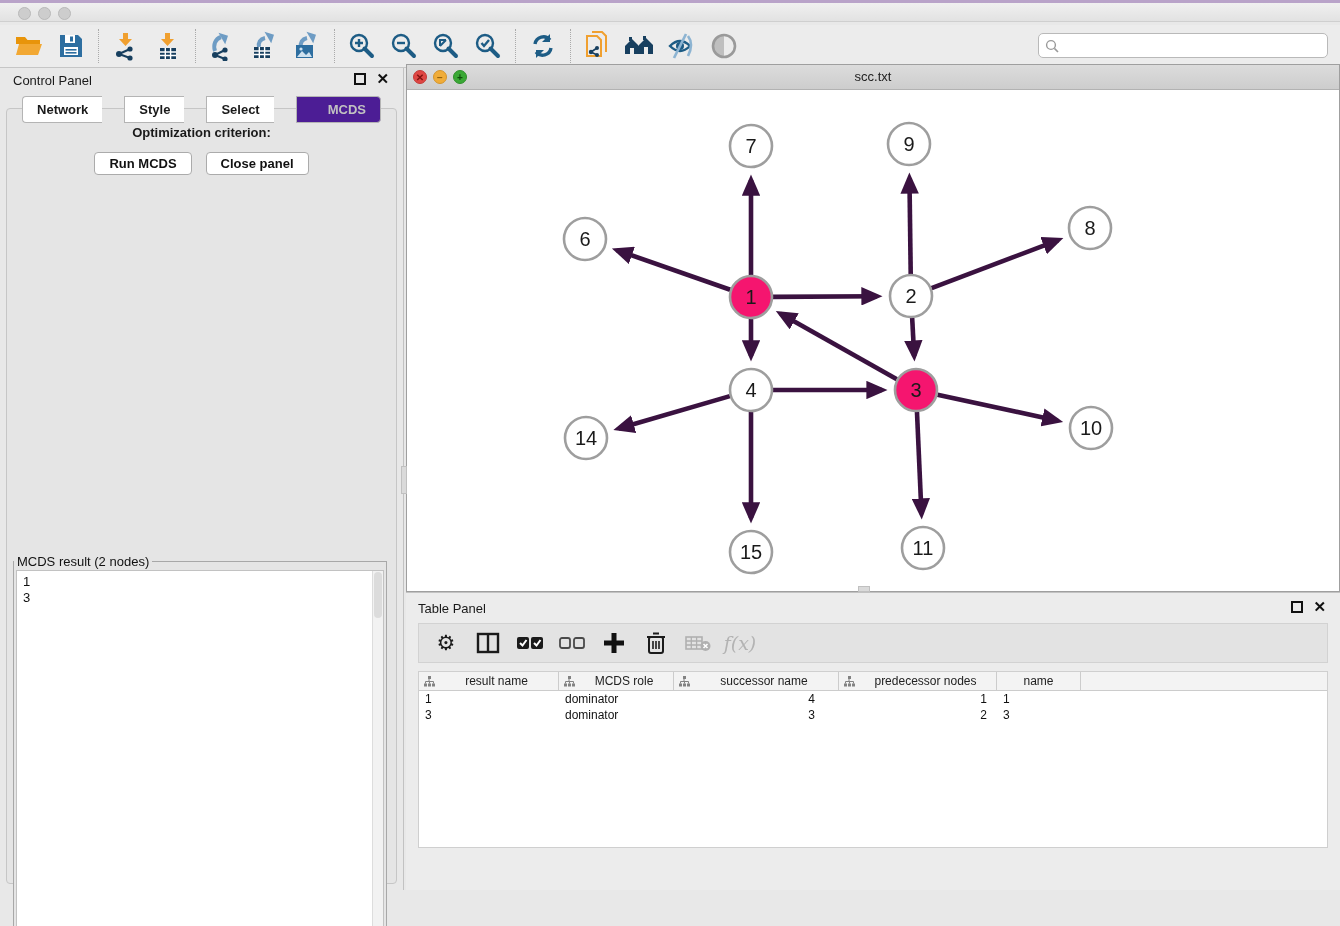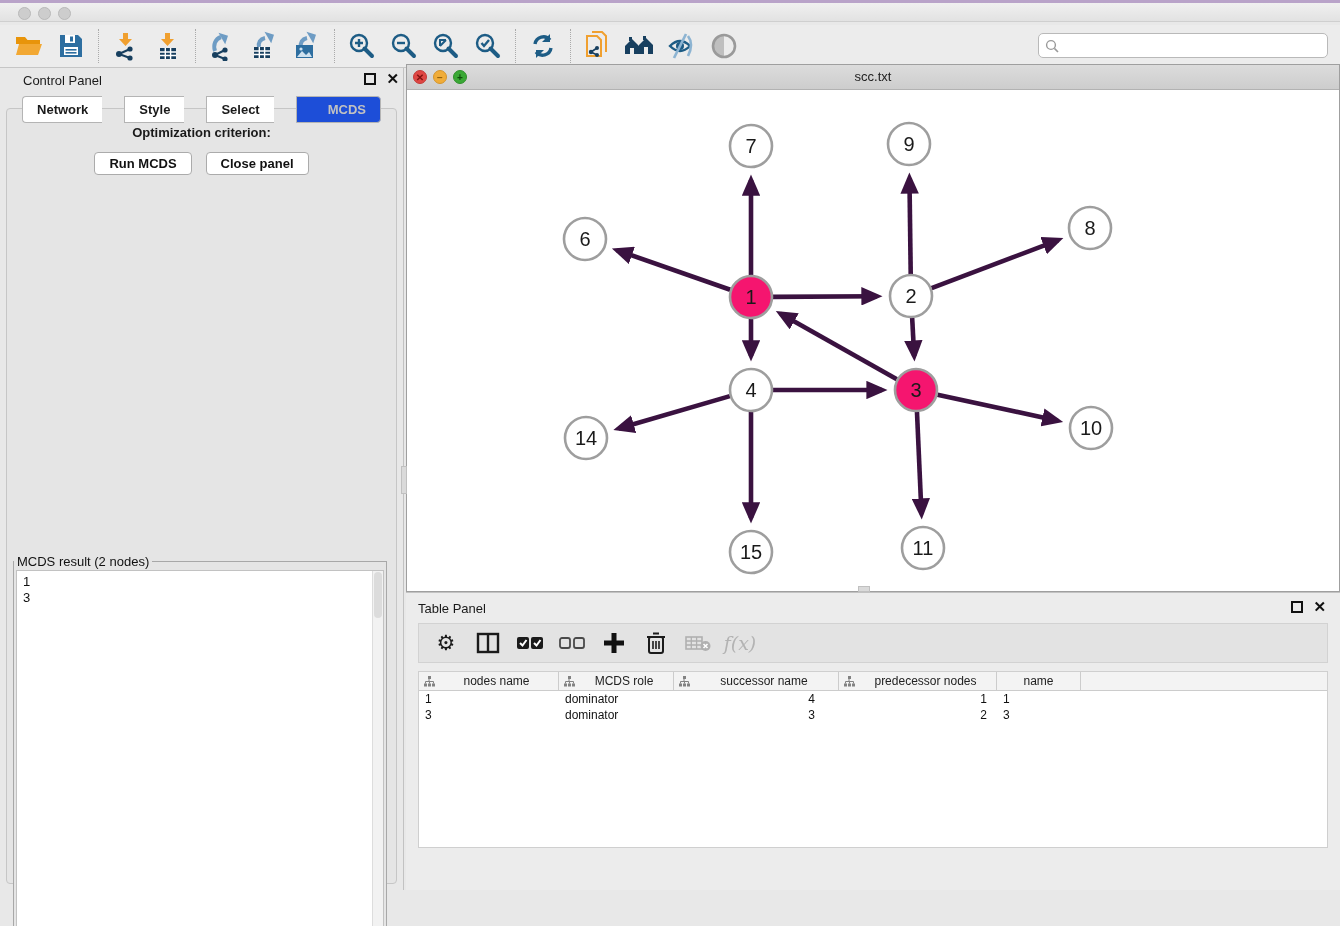--- a/index.html
+++ b/index.html
@@ -17,30 +17,30 @@
   .toolbar { position:absolute; left:0; top:25px; width:1340px; height:43px; background:#ececec;
     border-bottom:1px solid #c6c6c6; display:flex; align-items:center; padding-left:8px; }
   .tbtn { width:42px; height:38px; display:flex; align-items:center; justify-content:center; background:transparent; border:none; cursor:pointer; }
   .tsep { width:1px; height:34px; margin:0 6px; border-left:1px dotted #aaaaaa; }
   .searchbox { position:absolute; right:12px; top:8px; width:290px; height:25px; background:#fff;
     border:1px solid #b9b9b9; border-radius:5px; display:flex; align-items:center; padding:0 6px; }
   .searchbox input { border:none; outline:none; flex:1; font-size:13px; margin-left:5px; font-family:"Liberation Sans",sans-serif; }
 
   
   .control-panel { position:absolute; left:0; top:68px; width:404px; height:822px; background:#e8e8e8; border-right:1px solid #c2c2c2; }
-  .panel-header { position:absolute; left:10px; top:0; width:100%; height:26px; }
+  .panel-header { position:absolute; left:0; top:0; width:100%; height:26px; }
   .panel-header .ptitle { position:absolute; left:13px; top:5px; font-size:13px; color:#1a1a1a; }
   .winctl { position:absolute; top:5px; display:flex; gap:10px; }
   .winctl .float-btn { width:12px; height:12px; border:2px solid #111; background:transparent; cursor:pointer; }
   .winctl .close-btn { font-size:15px; font-weight:bold; color:#111; line-height:12px; cursor:pointer; }
   .cp-tabs { position:absolute; left:0; top:28px; width:100%; display:flex; justify-content:center; z-index:2;gap:22px; }
   .cp-tab { font-size:13px; font-weight:600; padding:5px 14px; background:#fff; border:1px solid #b4b4b4; border-right:none; color:#1a1a1a; cursor:pointer; }
   .cp-tab:first-child { border-radius:4px 0 0 4px; }
   .cp-tab:last-child { border-right:1px solid #b4b4b4; border-radius:0 4px 4px 0; }
-  .cp-tab.active { background:#1d4ed8; color:#c2c2c2;padding-left:31px; }
+  .cp-tab.active { background:#4c1d95; color:#c2c2c2;padding-left:31px; }
   .cp-inner { position:absolute; left:6px; top:40px; width:391px; height:776px; background:#e5e5e5; border:1px solid #c6c6c6; border-radius:4px; }
   .opt-label { margin-top:16px; text-align:center; font-size:13px; font-weight:600; color:#1a1a1a; }
   .select-box { position:relative; margin:9px auto 0; width:312px; height:23px; background:#fff; border:1px solid #ababab; border-radius:4px;
     font-size:13px; color:#111; display:flex; align-items:center; padding-left:10px; cursor:pointer; }
   .select-box .chevrons { position:absolute; right:6px; top:1px; font-size:9px; color:#555; line-height:10px; text-align:center; }
   .btn-row { display:flex; justify-content:center; gap:14px; margin-top:12px; }
   .push-btn { font-size:13px; font-weight:600; color:#111; background:#fff; border:1px solid #ababab; border-radius:4px; padding:3px 14px; cursor:pointer; }
   .result-fieldset { position:absolute; left:6px; top:452px; width:374px; height:382px; border:1px solid #a8a8a8; background:#e5e5e5; }
   .result-legend { position:absolute; left:0; top:-8px; background:#e5e5e5; font-size:13px; color:#111; padding:0 3px; }
   .result-area { position:absolute; left:2px; top:8px; right:2px; bottom:2px; background:#fff; border:1px solid #c2c2c2; overflow:hidden; }
@@ -431,21 +431,21 @@
               <svg width="11" height="11" viewBox="0 0 11 11">
                 <g fill="#828282">
                   <rect x="4" y="0" width="3" height="3"></rect>
                   <rect x="0" y="7.5" width="3" height="3"></rect>
                   <rect x="4" y="7.5" width="3" height="3"></rect>
                   <rect x="8" y="7.5" width="3" height="3"></rect>
                   <path d="M5 3 v2.5 M1.5 7.5 v-2 h8 v2 M5.5 5.5 v2" stroke="#828282" stroke-width="1" fill="none"></path>
                 </g>
               </svg>
             </span>
-            <span class="hlabel">nodes name</span>
+            <span class="hlabel">result name</span>
           </div>
           <div class="dt-hcell" style="width: 115px;">
             <span class="hicon">
               <svg width="11" height="11" viewBox="0 0 11 11">
                 <g fill="#828282">
                   <rect x="4" y="0" width="3" height="3"></rect>
                   <rect x="0" y="7.5" width="3" height="3"></rect>
                   <rect x="4" y="7.5" width="3" height="3"></rect>
                   <rect x="8" y="7.5" width="3" height="3"></rect>
                   <path d="M5 3 v2.5 M1.5 7.5 v-2 h8 v2 M5.5 5.5 v2" stroke="#828282" stroke-width="1" fill="none"></path>

